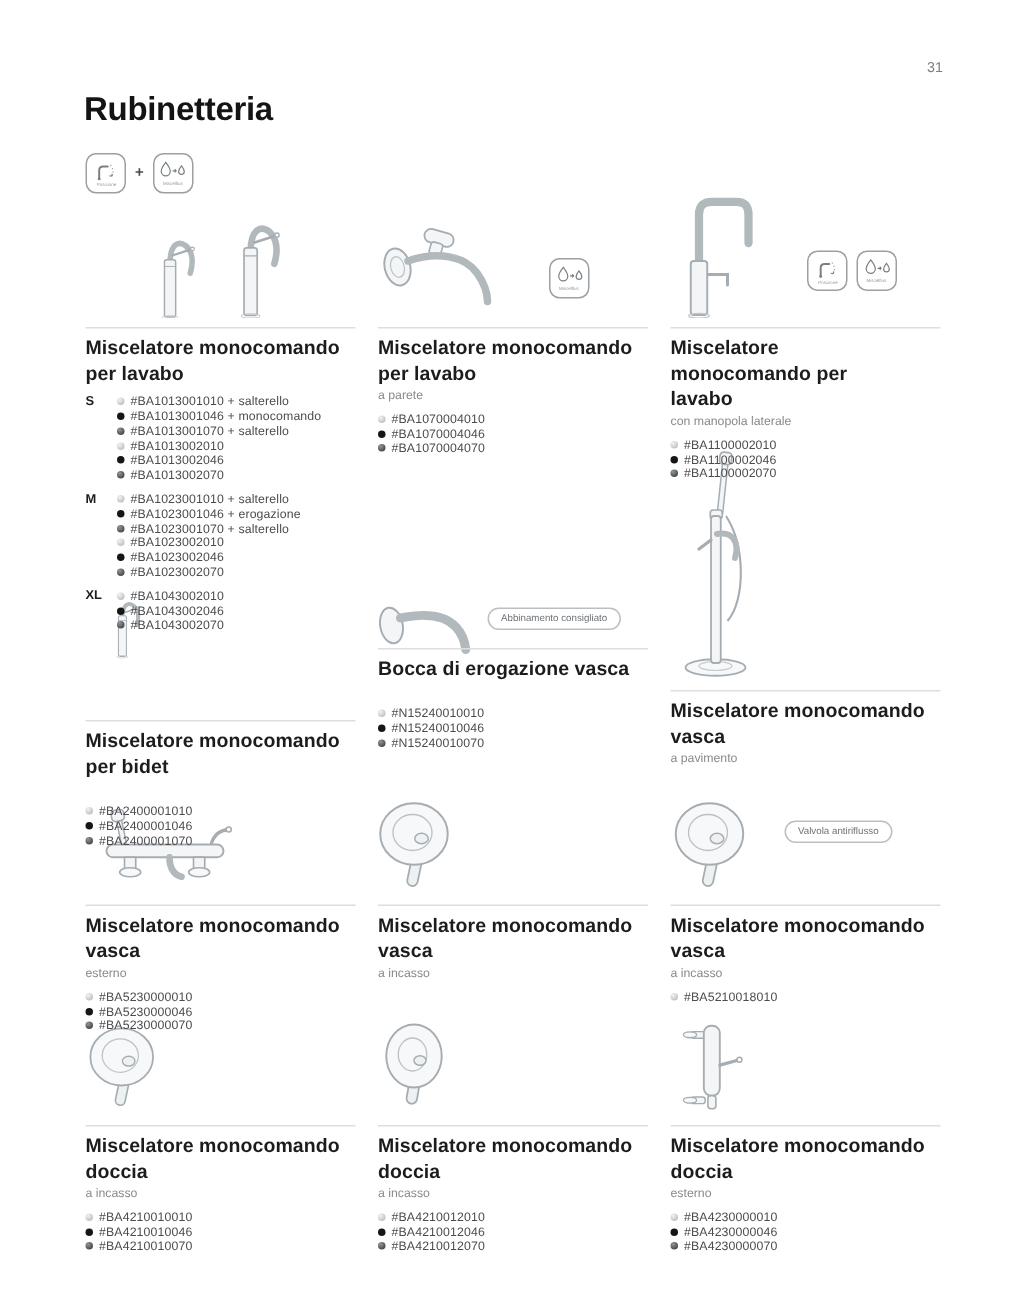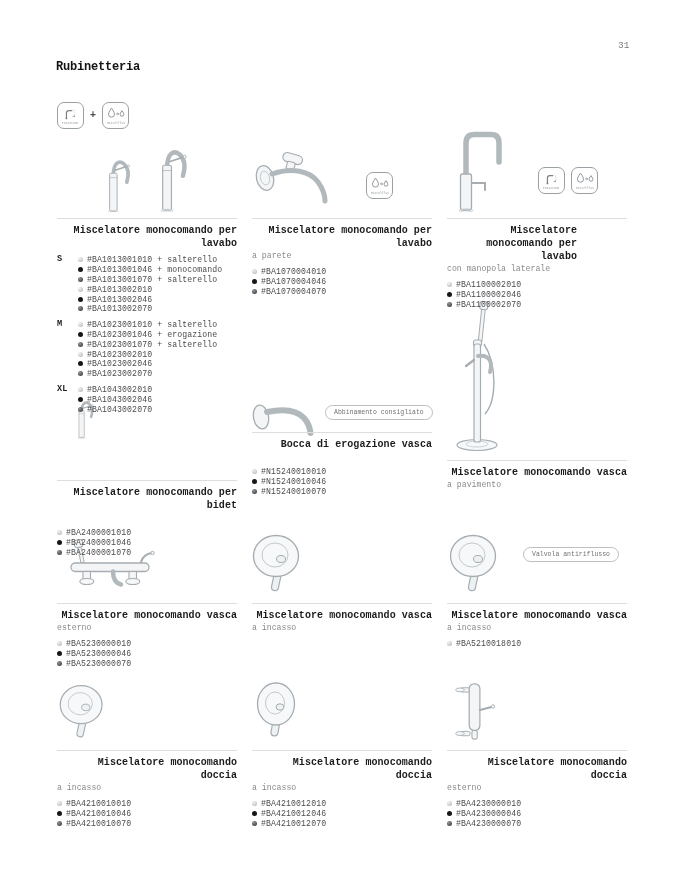--- a/index.html
+++ b/index.html
@@ -1,27 +1,27 @@
 <!DOCTYPE html>
 <html><head>
 <meta charset="utf-8">
 <style>
   html,body{margin:0;padding:0;background:#ffffff;}
   .page{position:relative;width:660px;height:872px;background:#ffffff;overflow:hidden;
-        font-family:Liberation Mono, monospace;-webkit-font-smoothing:antialiased;}
+        font-family:Liberation Sans, sans-serif;-webkit-font-smoothing:antialiased;}
   .pagenum{position:absolute;left:618px;top:40px;font-size:9.5px;color:#7f7f82;}
-  .h1{position:absolute;left:56px;top:60px;font-size:12px;font-weight:700;color:#141416;letter-spacing:-0.2px;margin:0;}
+  .h1{position:absolute;left:56px;top:60px;font-size:22px;font-weight:700;color:#141416;letter-spacing:-0.2px;margin:0;}
   .fbadges{position:absolute;display:flex;align-items:center;gap:6px;}
   .fbadge{width:27px;height:27px;border:1px solid #9aa0a3;border-radius:7px;display:flex;flex-direction:column;
           align-items:center;padding-top:4px;box-sizing:border-box;background:#fff;}
   .plus{font-size:10px;color:#4a4a4c;font-weight:700;line-height:1;}
   .cap{font-size:6px;color:#97999c;transform:scale(.5);transform-origin:50% 0;white-space:nowrap;margin-top:1px;}
   .card{position:absolute;width:180px;}
   .rule{height:1px;background:#dedede;margin-bottom:5px;}
-  .ptitle{font-size:10px;font-weight:700;color:#1c1c1e;margin:0;line-height:1.3;letter-spacing:.05px;text-align:right;}
+  .ptitle{font-size:13px;font-weight:700;color:#1c1c1e;margin:0;line-height:1.3;letter-spacing:.05px;}
   .tnarrow{max-width:130px;}
   .psub{font-size:8.2px;color:#8a8a8e;line-height:1.3;margin-top:1px;min-height:10px;}
   .codes{margin-top:5px;}
   .cl{display:flex;align-items:center;height:9.8px;}
   .dot{width:5px;height:5px;border-radius:50%;margin-right:4px;flex:none;}
   .dot.chrome{background:radial-gradient(circle at 35% 30%,#f2f2f2,#bfc1c2 75%);}
   .dot.black{background:#161616;}
   .dot.gunmetal{background:radial-gradient(circle at 35% 30%,#90959a,#44494d 75%);}
   .ct{font-size:8.2px;color:#4c4c4f;letter-spacing:.1px;white-space:nowrap;text-align:right;}
   .sg{display:flex;margin-bottom:6px;}

